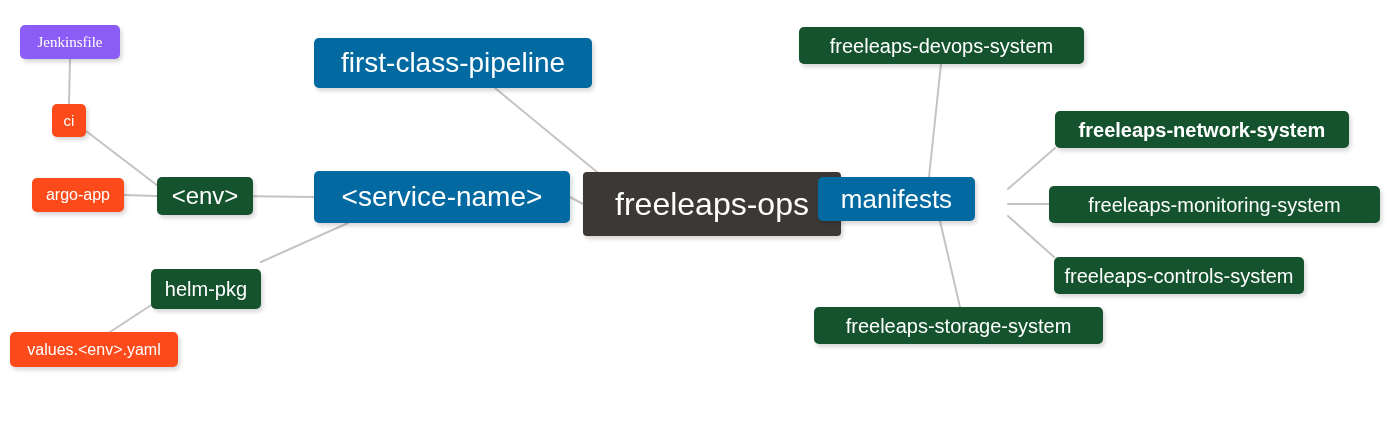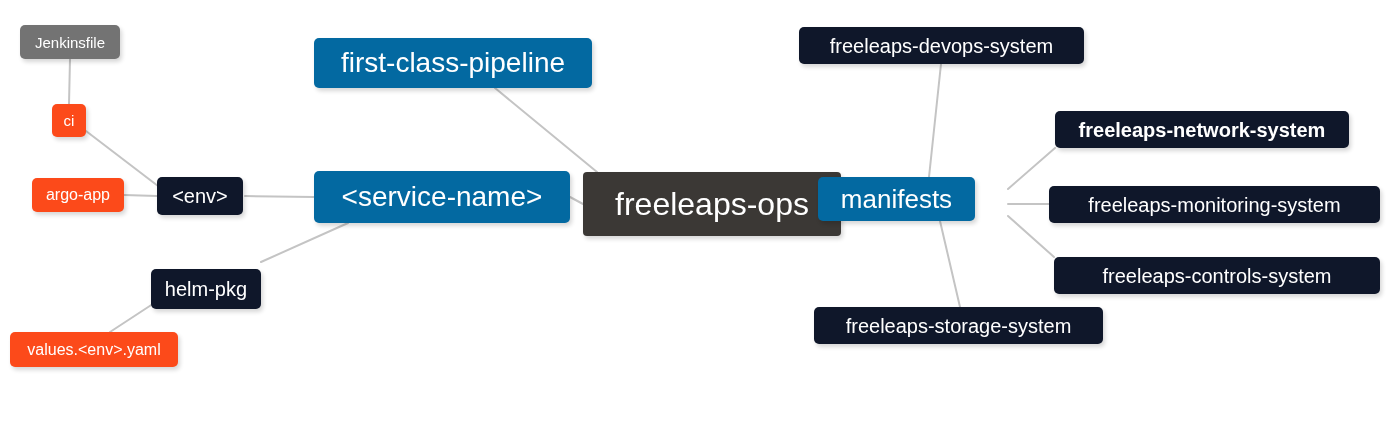--- a/index.html
+++ b/index.html
@@ -35,22 +35,22 @@
     color: #ffffff;
     border-radius: 5px;
     white-space: nowrap;
     line-height: 1;
     box-shadow: 2px 3px 4px rgba(0,0,0,0.16);
     cursor: pointer;
     user-select: none;
   }
   .mm-node.root   { background: #3b3835; border-radius: 4px; }
   .mm-node.blue   { background: #0369a1; }
-  .mm-node.green  { background: #0f172a; }
-  .mm-node.orange { background: #737373; }
+  .mm-node.green  { background: #14532d; }
+  .mm-node.orange { background: #8b5cf6; font-family: Liberation Serif, serif; }
   .mm-node.red    { background: #fc4a1a; }
 </style>
 </head>
 <body>
 
 <div id="mindmap-canvas">
   <svg id="edge-layer" viewBox="0 0 1390 421" width="1390" height="421">
       <line x1="583" y1="204" x2="570" y2="197" stroke="#c4c4c4" stroke-width="2" stroke-linecap="round"></line>
       <line x1="597" y1="172" x2="495" y2="88" stroke="#c4c4c4" stroke-width="2" stroke-linecap="round"></line>
       <line x1="841" y1="204" x2="851" y2="199" stroke="#c4c4c4" stroke-width="2" stroke-linecap="round"></line>
@@ -63,26 +63,26 @@
       <line x1="929" y1="177" x2="941" y2="64" stroke="#c4c4c4" stroke-width="2" stroke-linecap="round"></line>
       <line x1="1008" y1="189" x2="1055" y2="148" stroke="#c4c4c4" stroke-width="2" stroke-linecap="round"></line>
       <line x1="1008" y1="204" x2="1049" y2="204" stroke="#c4c4c4" stroke-width="2" stroke-linecap="round"></line>
       <line x1="1008" y1="216" x2="1054" y2="257" stroke="#c4c4c4" stroke-width="2" stroke-linecap="round"></line>
       <line x1="940" y1="221" x2="960" y2="307" stroke="#c4c4c4" stroke-width="2" stroke-linecap="round"></line>
     </svg>
   <div id="node-layer">
       <div class="mm-node orange" style="left: 20px; top: 25px; width: 100px; height: 34px; font-size: 15px;">Jenkinsfile</div>
       <div class="mm-node red" style="left: 52px; top: 104px; width: 34px; height: 33px; font-size: 15px;">ci</div>
       <div class="mm-node red" style="left: 32px; top: 178px; width: 92px; height: 34px; font-size: 16px;">argo-app</div>
-      <div class="mm-node green" style="left: 157px; top: 177px; width: 86px; height: 38px; font-size: 20px;">&lt;env&gt;</div>
+      <div class="mm-node green" style="left: 157px; top: 177px; width: 96px; height: 38px; font-size: 24px;">&lt;env&gt;</div>
       <div class="mm-node green" style="left: 151px; top: 269px; width: 110px; height: 40px; font-size: 20px;">helm-pkg</div>
       <div class="mm-node red" style="left: 10px; top: 332px; width: 168px; height: 35px; font-size: 16px;">values.&lt;env&gt;.yaml</div>
       <div class="mm-node blue" style="left: 314px; top: 171px; width: 256px; height: 52px; font-size: 28px;">&lt;service-name&gt;</div>
       <div class="mm-node blue" style="left: 314px; top: 38px; width: 278px; height: 50px; font-size: 28px;">first-class-pipeline</div>
       <div class="mm-node root" style="left: 583px; top: 172px; width: 258px; height: 64px; font-size: 32px;">freeleaps-ops</div>
       <div class="mm-node blue" style="left: 818px; top: 177px; width: 157px; height: 44px; font-size: 26px;">manifests</div>
       <div class="mm-node green" style="left: 799px; top: 27px; width: 285px; height: 37px; font-size: 20px;">freeleaps-devops-system</div>
       <div class="mm-node green" style="left: 1055px; top: 111px; width: 294px; height: 37px; font-size: 20px; font-weight: bold;">freeleaps-network-system</div>
       <div class="mm-node green" style="left: 1049px; top: 186px; width: 331px; height: 37px; font-size: 20px;">freeleaps-monitoring-system</div>
-      <div class="mm-node green" style="left: 1054px; top: 257px; width: 326px; height: 37px; font-size: 20px;">freeleaps-controls-system</div>
+      <div class="mm-node green" style="left: 1054px; top: 257px; width: 250px; height: 37px; font-size: 20px;">freeleaps-controls-system</div>
       <div class="mm-node green" style="left: 814px; top: 307px; width: 289px; height: 37px; font-size: 20px;">freeleaps-storage-system</div>
     </div>
 </div>
 
 </body></html>

